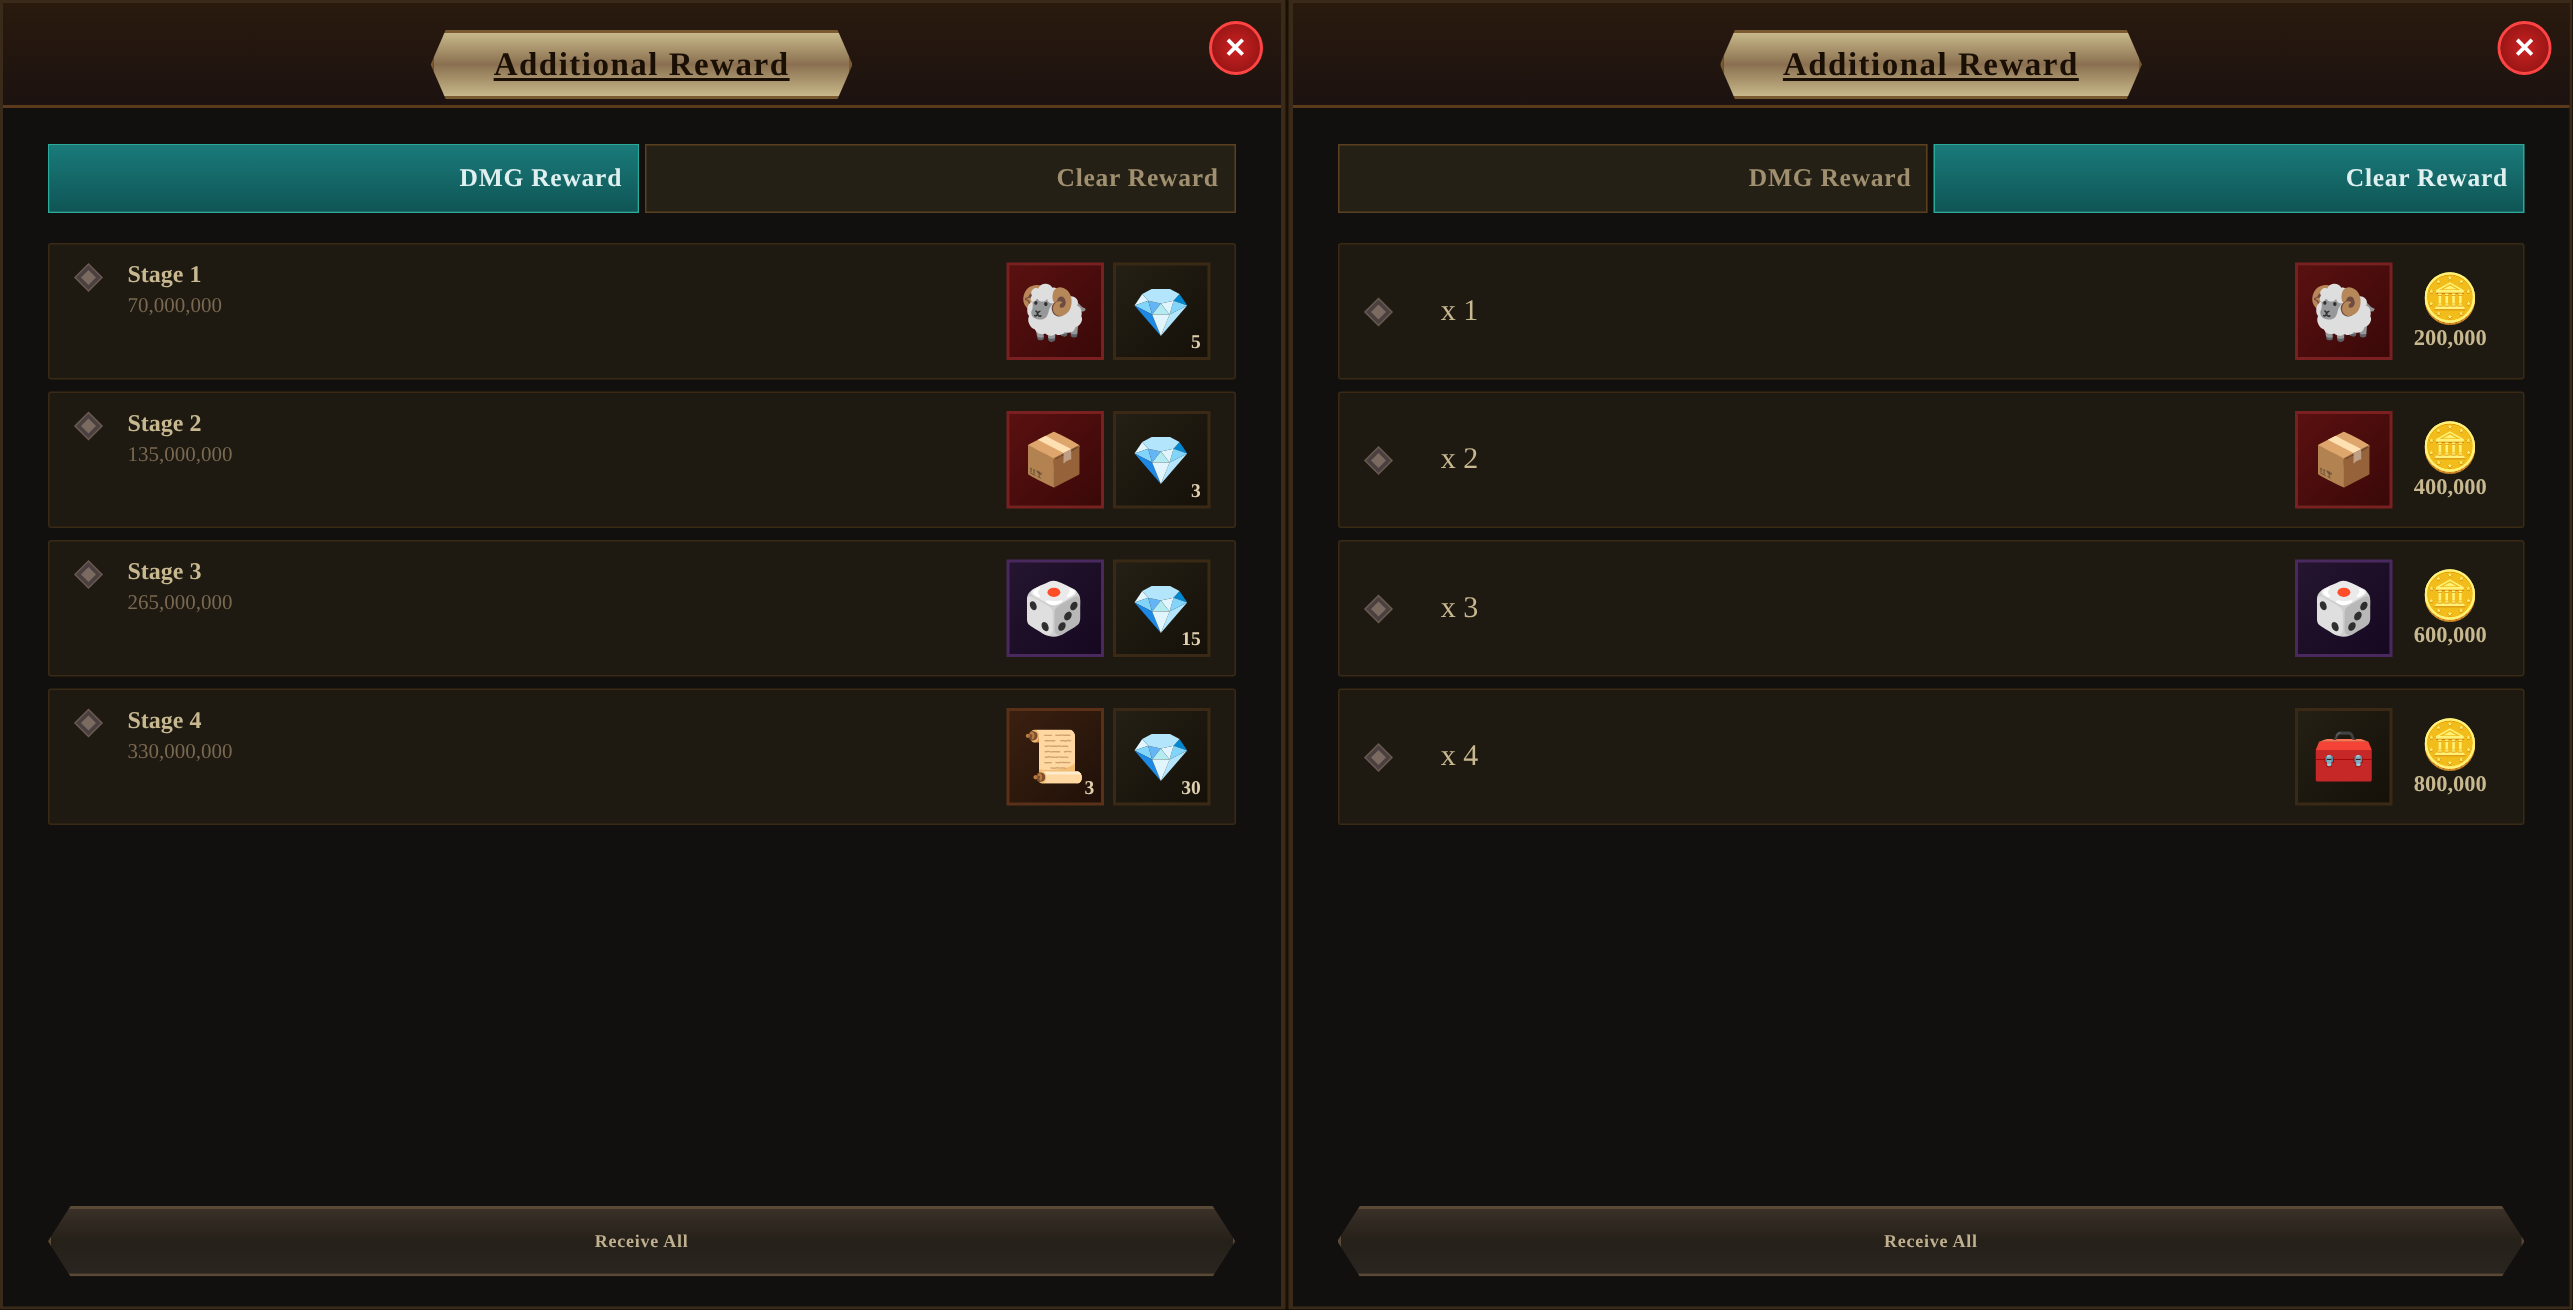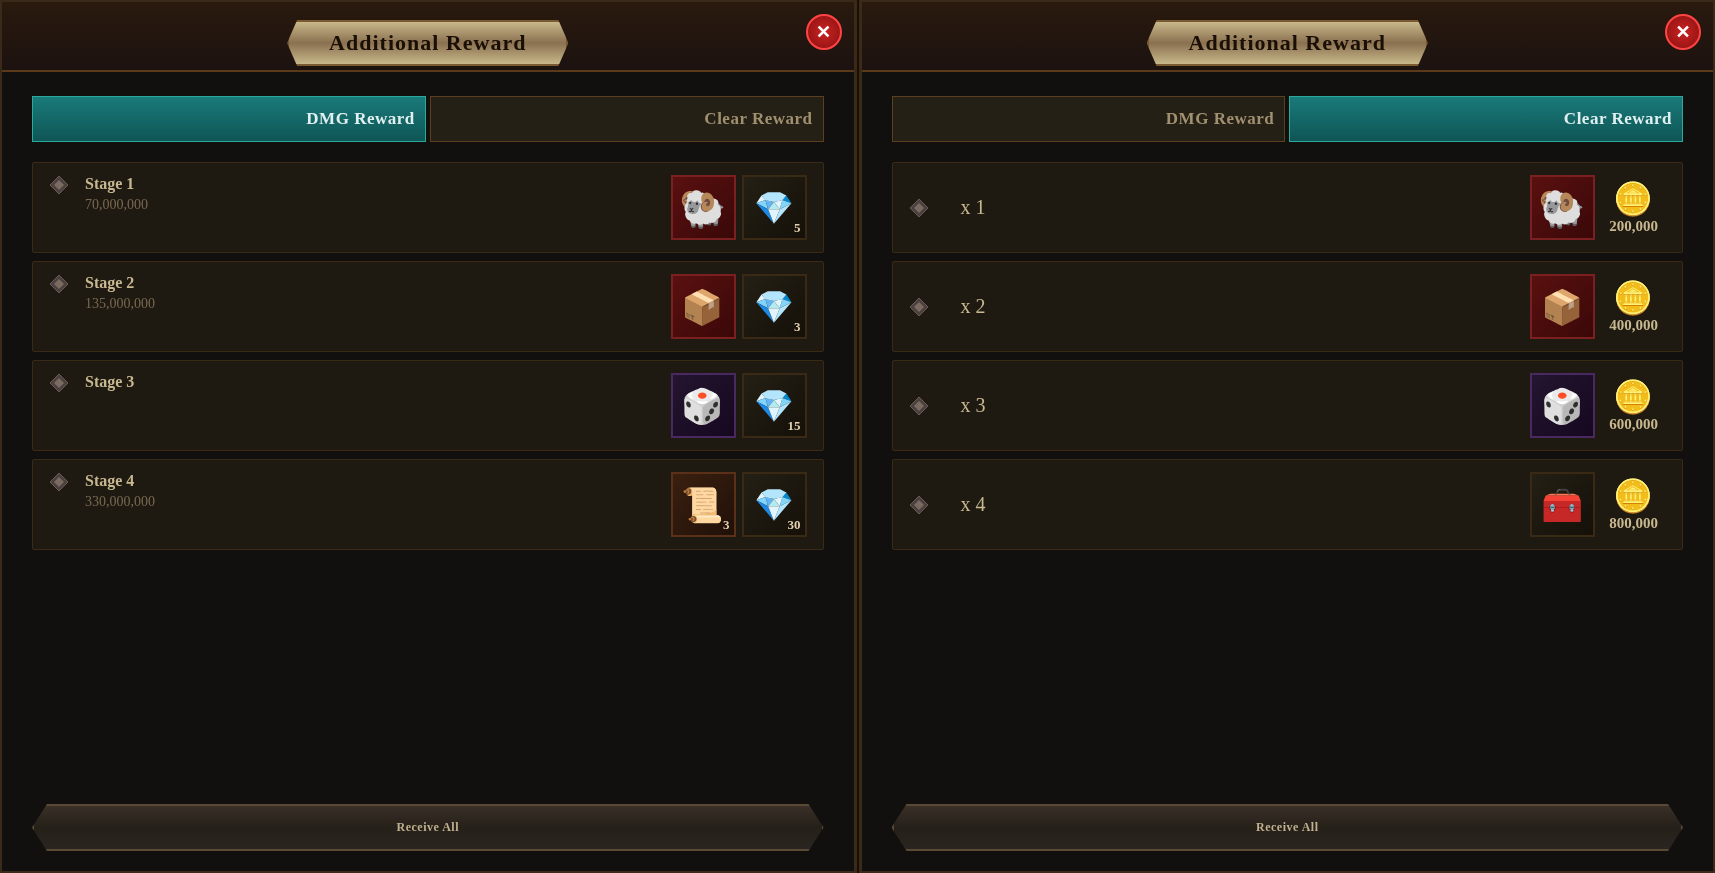--- a/index.html
+++ b/index.html
@@ -82,20 +82,21 @@
       padding: 8px 40px;
       clip-path: polygon(10px 0, calc(100% - 10px) 0, 100% 50%, calc(100% - 10px) 100%, 10px 100%, 0 50%);
     }
 
     .header-title {
       font-size: 22px;
       font-weight: bold;
       color: #1a0f05;
       text-align: right;
       letter-spacing: 1px;
+      text-decoration: underline;
     }
 
     .close-btn {
       position: absolute;
       right: 12px;
       top: 12px;
       width: 36px;
       height: 36px;
       background: radial-gradient(circle, #cc2222 0%, #881111 100%);
       border: 2px solid #ff4444;
@@ -324,20 +325,21 @@
 
       <div class="stage-row">
         <div style="position:relative;width:20px;height:20px;flex-shrink:0;margin-right:16px;">
           <svg width="20" height="20" viewBox="0 0 20 20">
             <polygon points="10,1 19,10 10,19 1,10" fill="#4a4040" stroke="#6a5a50" stroke-width="1"></polygon>
             <polygon points="10,5 15,10 10,15 5,10" fill="#7a6a60"></polygon>
           </svg>
         </div>
         <div class="stage-text">
           <div class="stage-name">Stage 3</div>
+          <div class="stage-score">265,000,000</div>
         </div>
         <div class="rewards-container">
           <div class="item-box purple-bg">
             <span style="font-size:34px;">🎲</span>
           </div>
           <div class="item-box dark-bg">
             <span style="font-size:32px;">💎</span>
             <span class="item-count">15</span>
           </div>
         </div>

